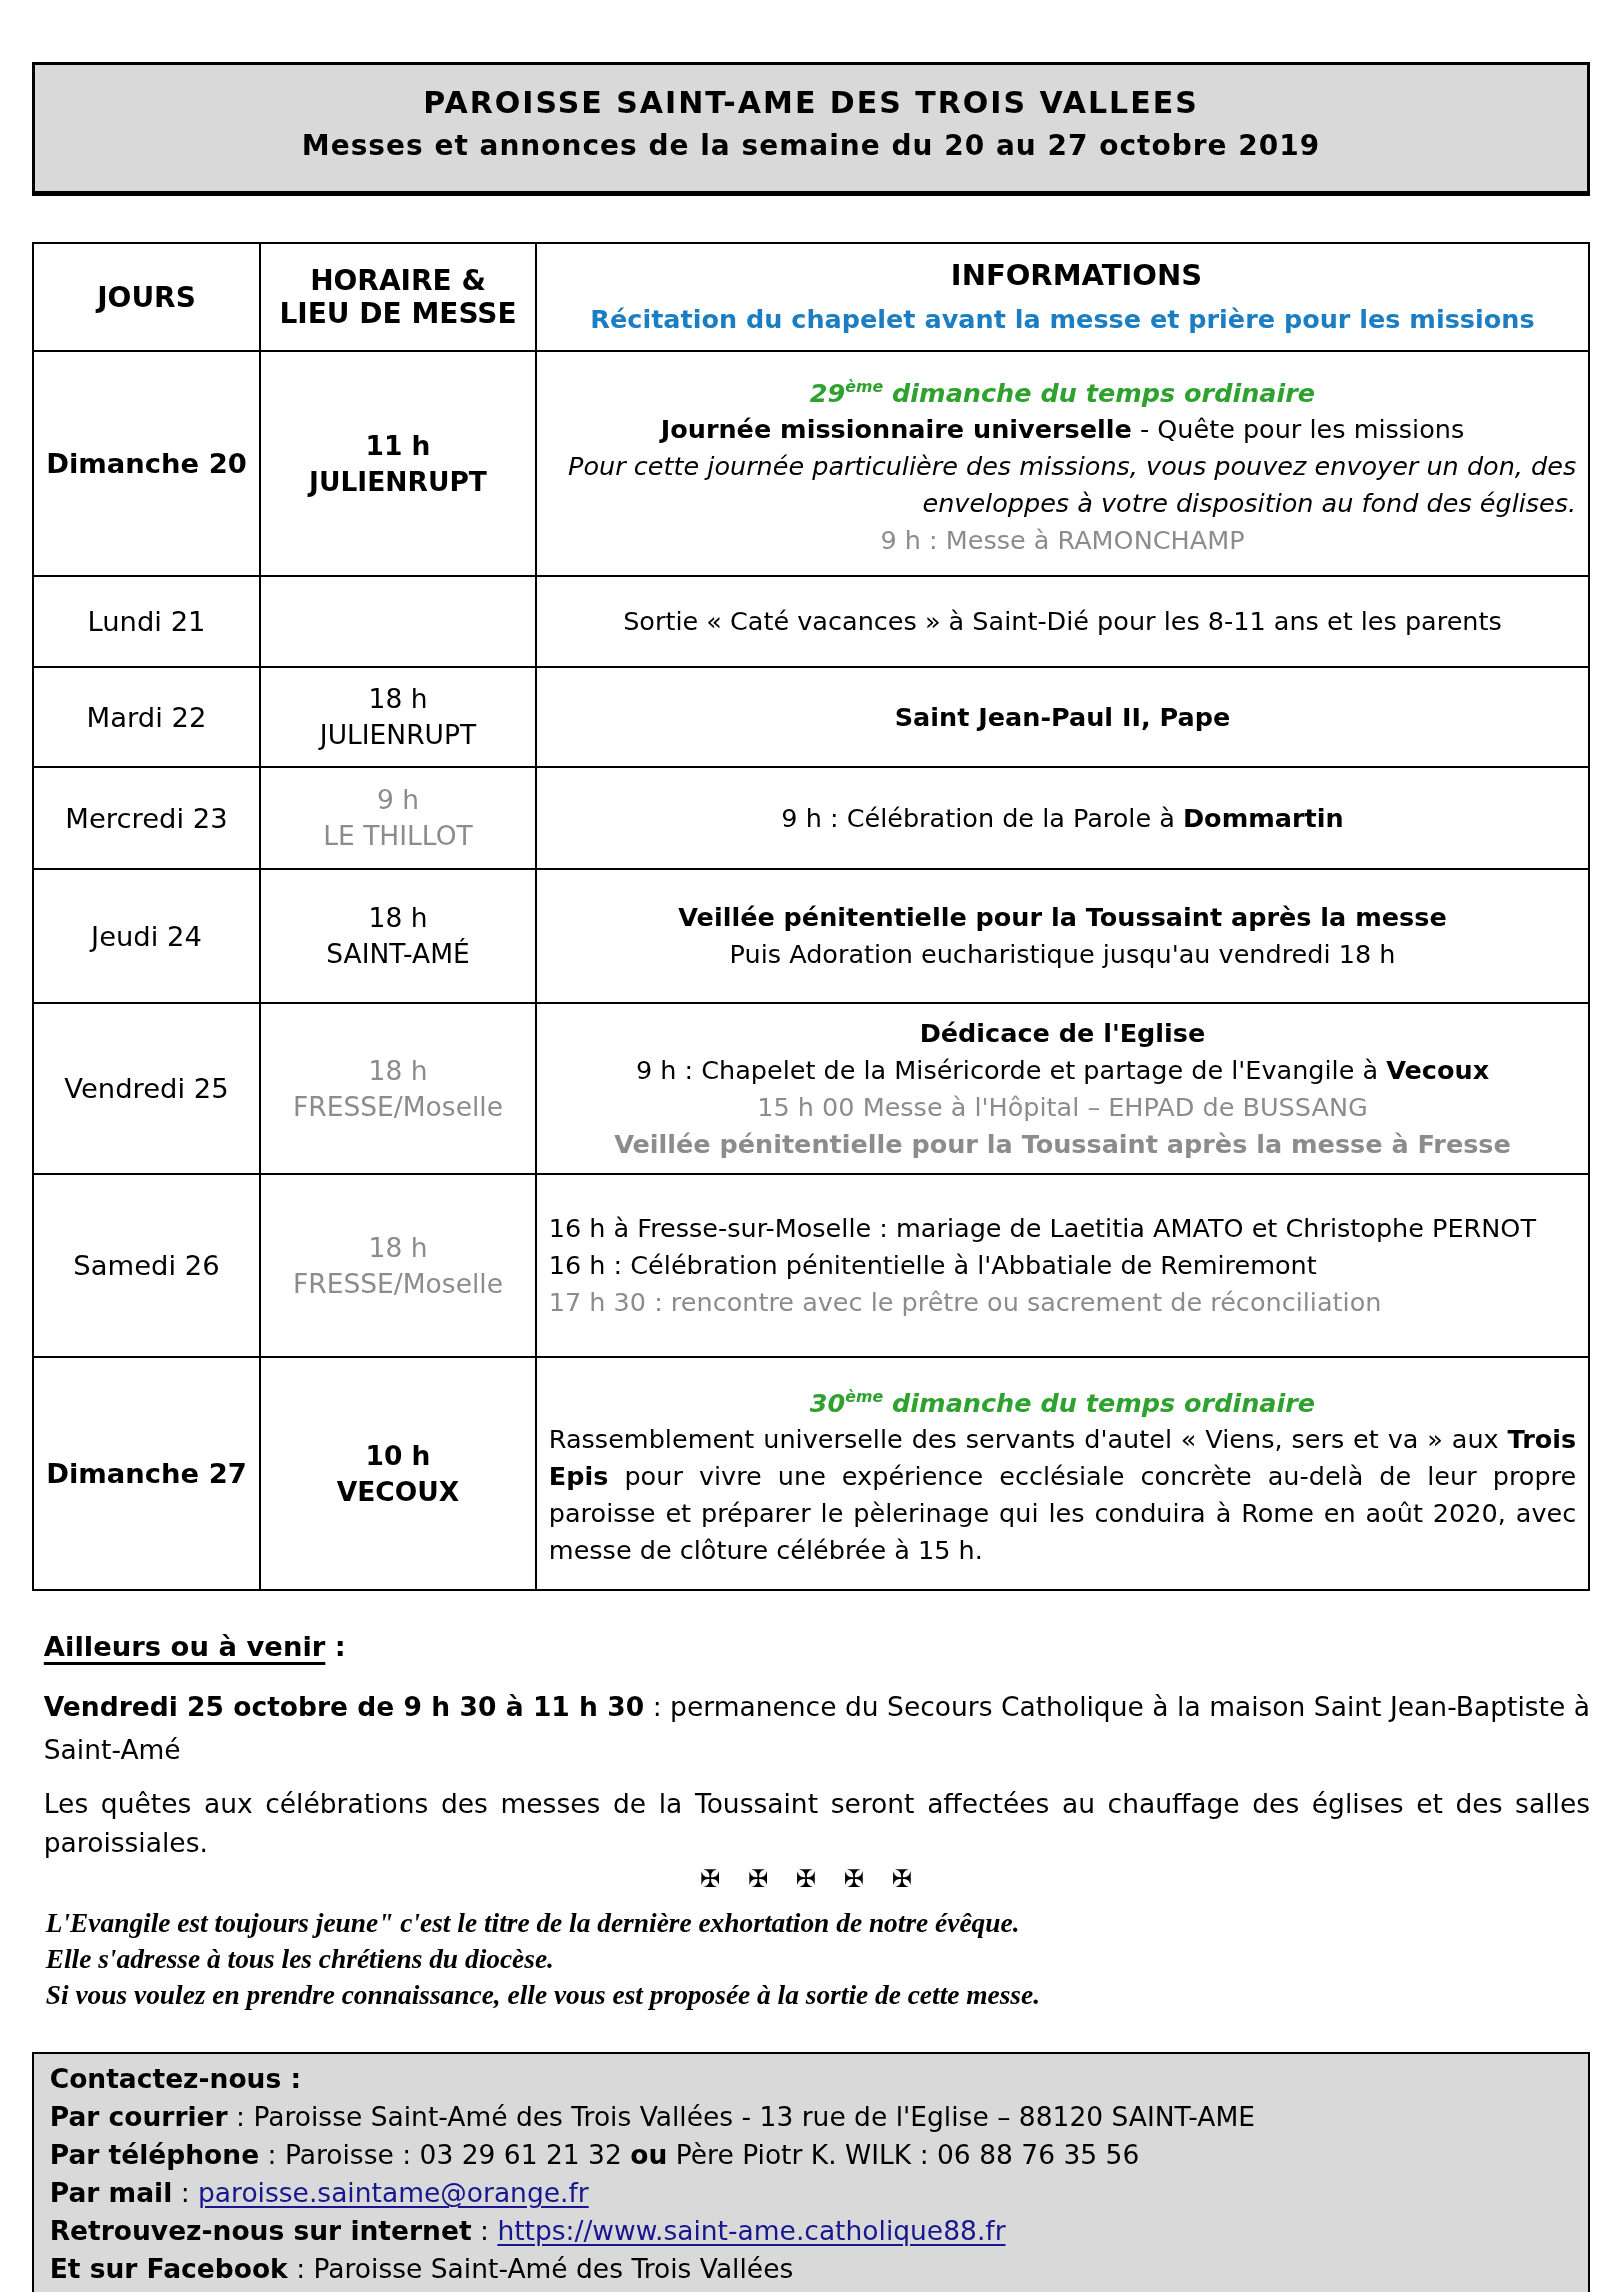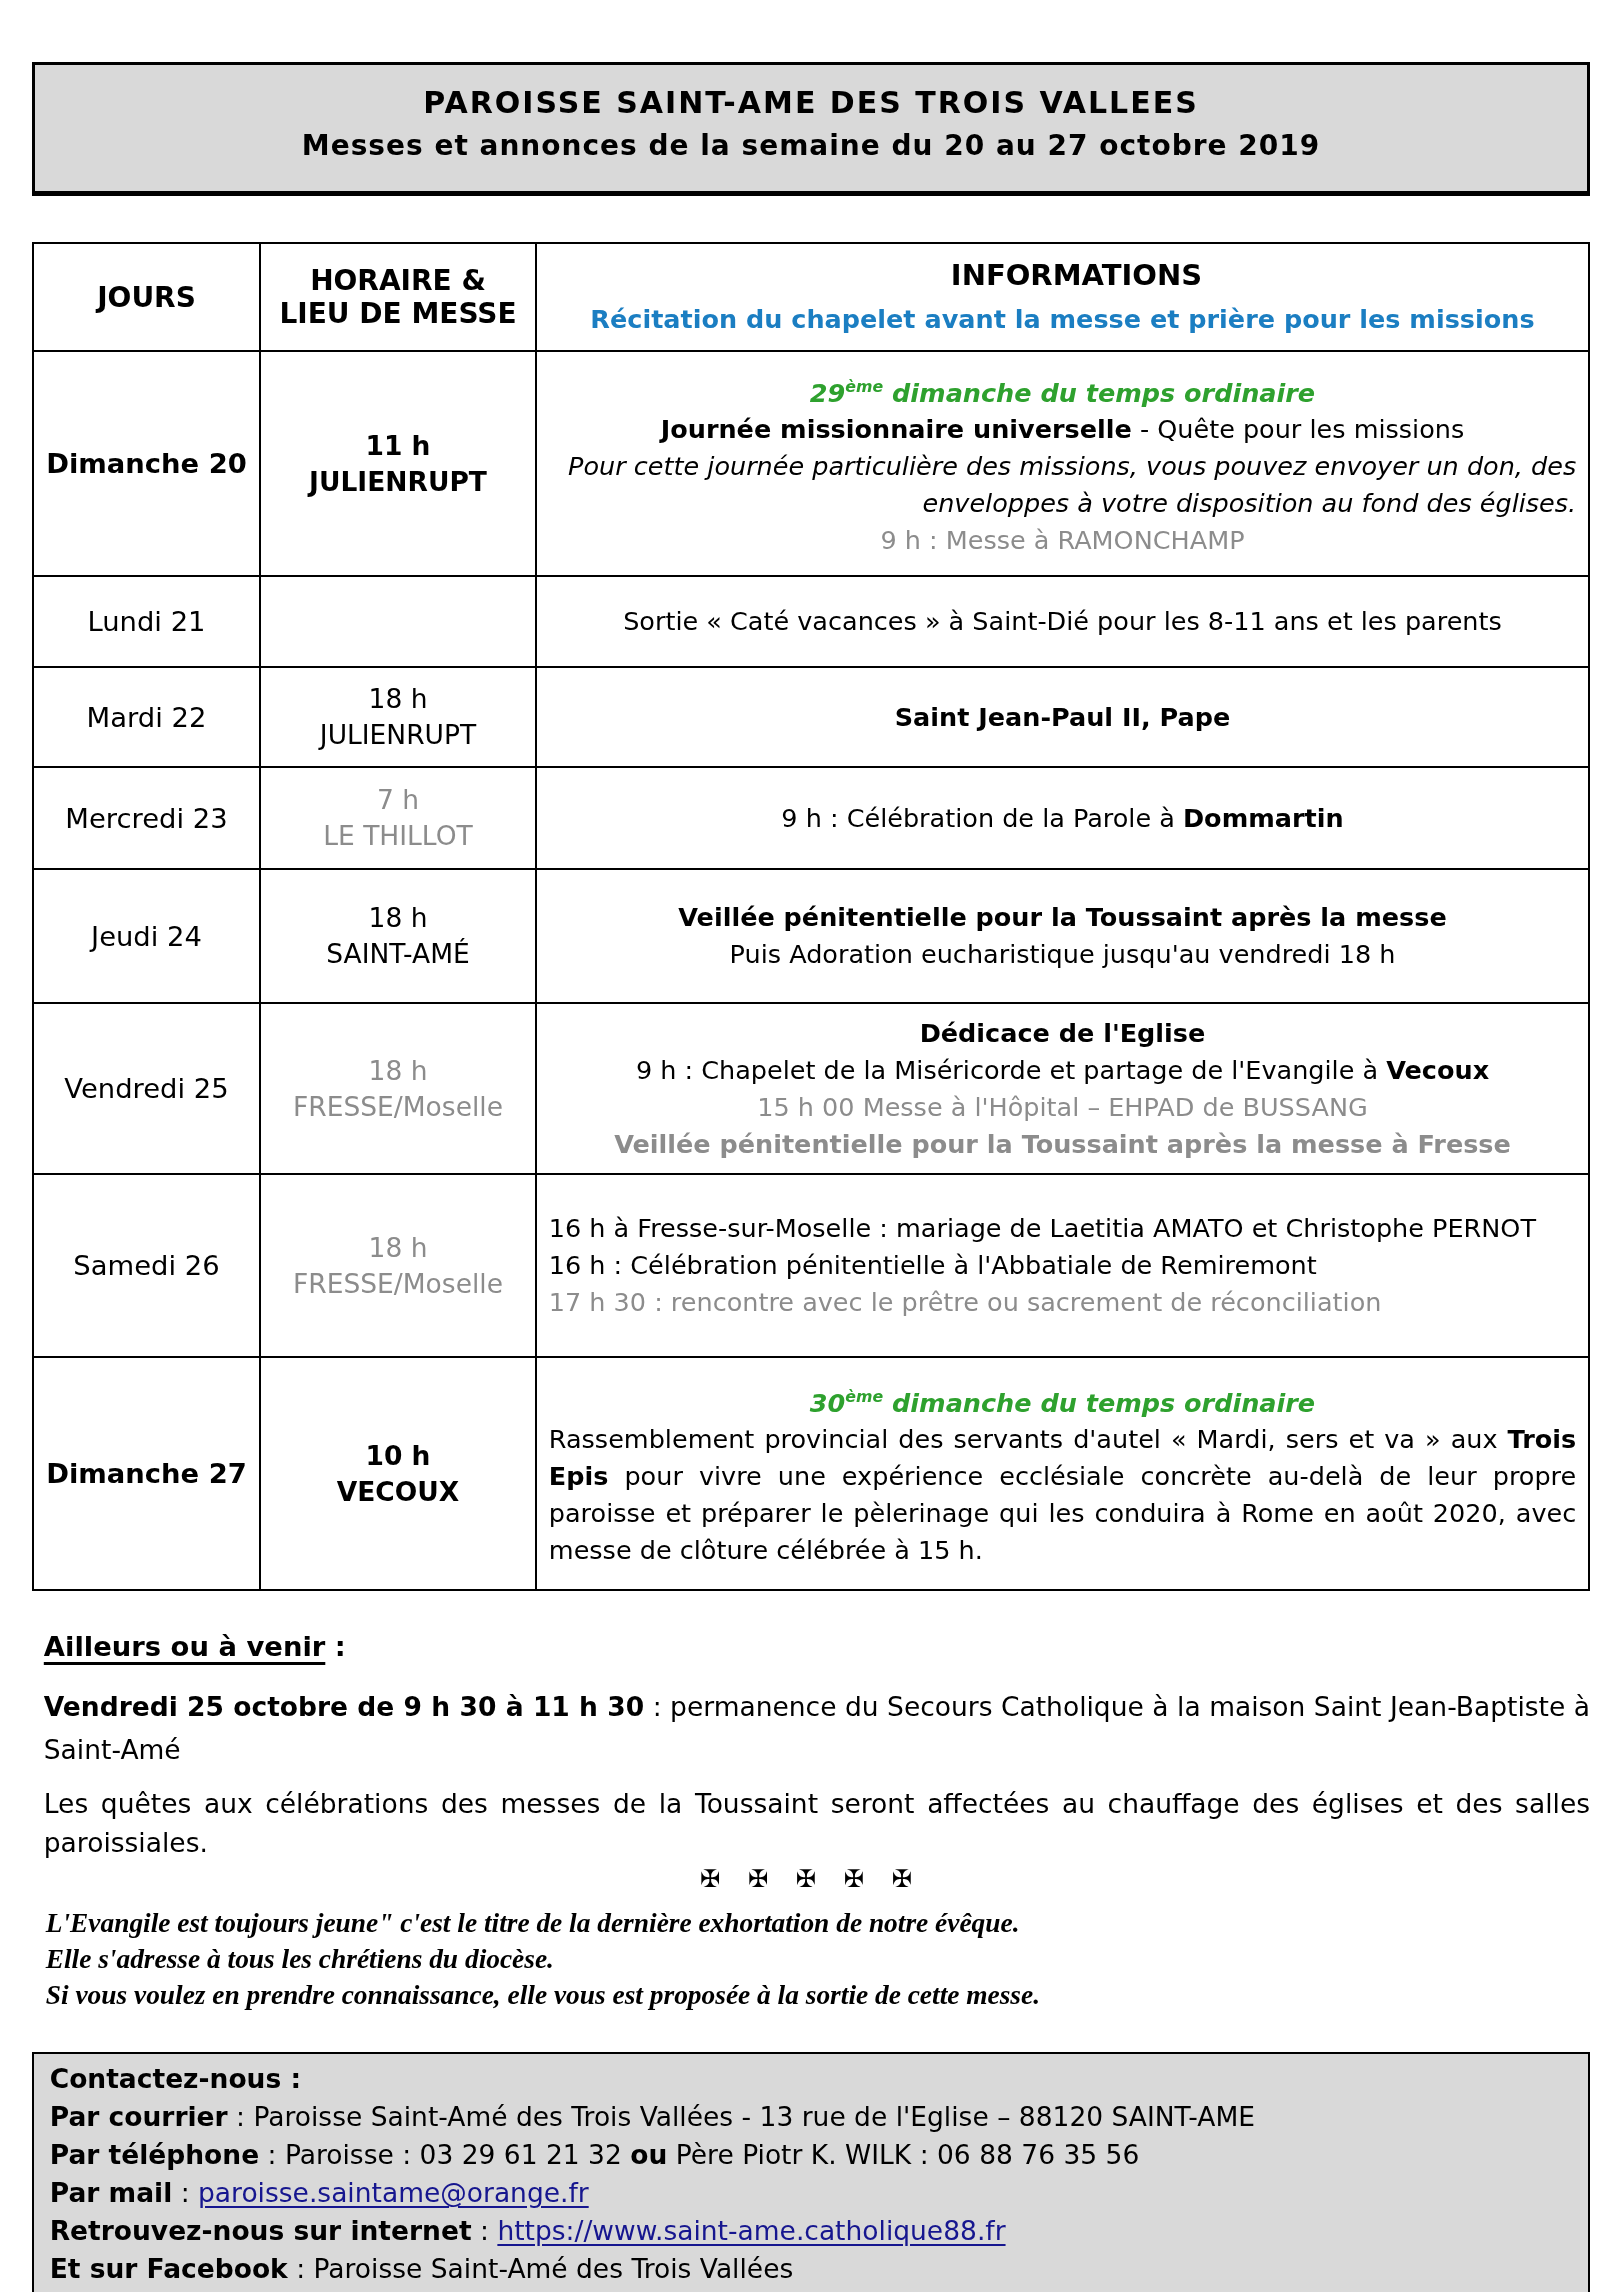--- a/index.html
+++ b/index.html
@@ -110,21 +110,21 @@
         <div>JULIENRUPT</div>
       </td>
       <td class="info">
         <div class="b">Saint Jean-Paul II, Pape</div>
       </td>
     </tr>
 
     <tr class="r3">
       <td class="day">Mercredi 23</td>
       <td class="time gray">
-        <div>7 h</div>
+        <div>9 h</div>
         <div>LE THILLOT</div>
       </td>
       <td class="info">
         <div><span>9 h : Célébration de la Parole à </span><span class="b">Dommartin</span></div>
       </td>
     </tr>
 
     <tr class="r4">
       <td class="day">Jeudi 24</td>
       <td class="time">
@@ -165,21 +165,21 @@
     </tr>
 
     <tr class="r7">
       <td class="day b">Dimanche 27</td>
       <td class="time b">
         <div>10 h</div>
         <div>VECOUX</div>
       </td>
       <td class="info left">
         <div class="green" style="text-align:center;"><span>30</span><sup>ème</sup><span> dimanche du temps ordinaire</span></div>
-        <div class="jpara"><span>Rassemblement provincial des servants d'autel « Mardi, sers et va » aux </span><span class="b">Trois Epis</span><span> pour vivre une expérience ecclésiale concrète au-delà de leur propre paroisse et préparer le pèlerinage qui les conduira à Rome en août 2020, avec messe de clôture célébrée à 15 h.</span></div>
+        <div class="jpara"><span>Rassemblement universelle des servants d'autel « Viens, sers et va » aux </span><span class="b">Trois Epis</span><span> pour vivre une expérience ecclésiale concrète au-delà de leur propre paroisse et préparer le pèlerinage qui les conduira à Rome en août 2020, avec messe de clôture célébrée à 15 h.</span></div>
       </td>
     </tr>
   </tbody>
     </table>
 
   <div class="ailleurs-heading"><span class="u">Ailleurs ou à venir</span><span> :</span></div>
 
   <div class="para"><span class="b">Vendredi 25 octobre de 9 h 30 à 11 h 30</span><span> : permanence du Secours Catholique à la maison Saint Jean-Baptiste à Saint-Amé</span></div>
 
   <div class="para quetes">Les quêtes aux célébrations des messes de la Toussaint seront affectées au chauffage des églises et des salles paroissiales.</div>

